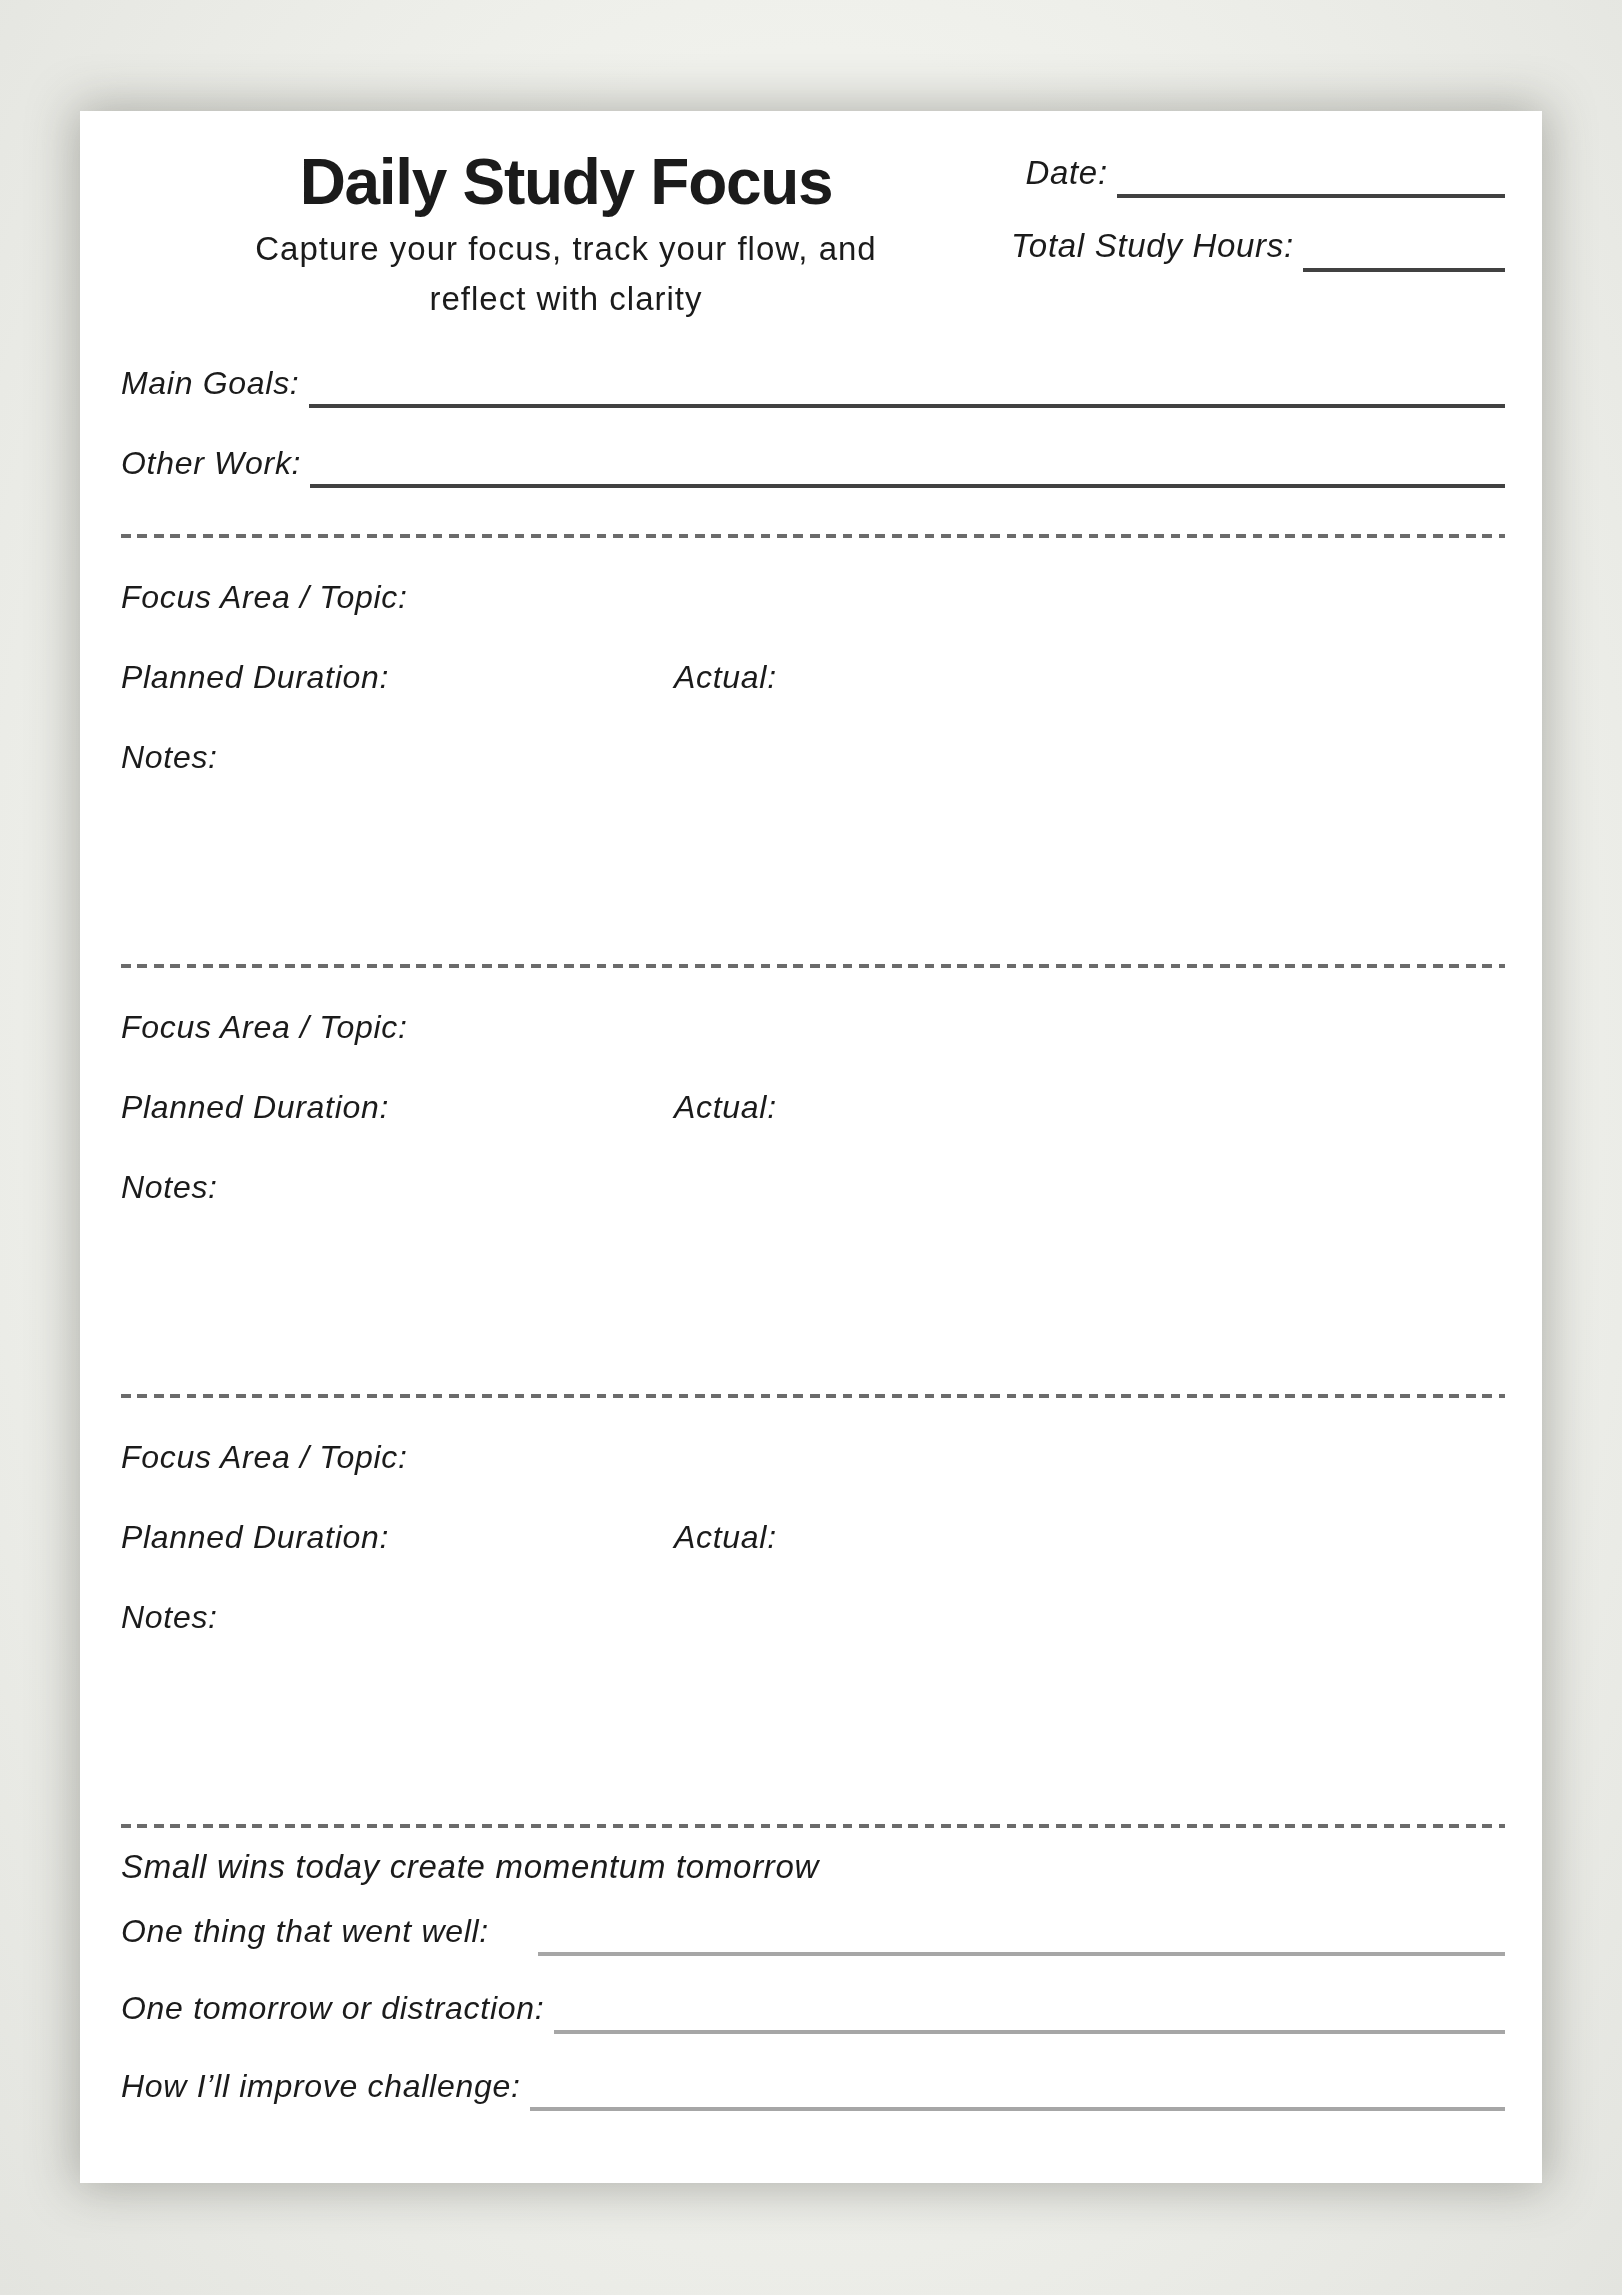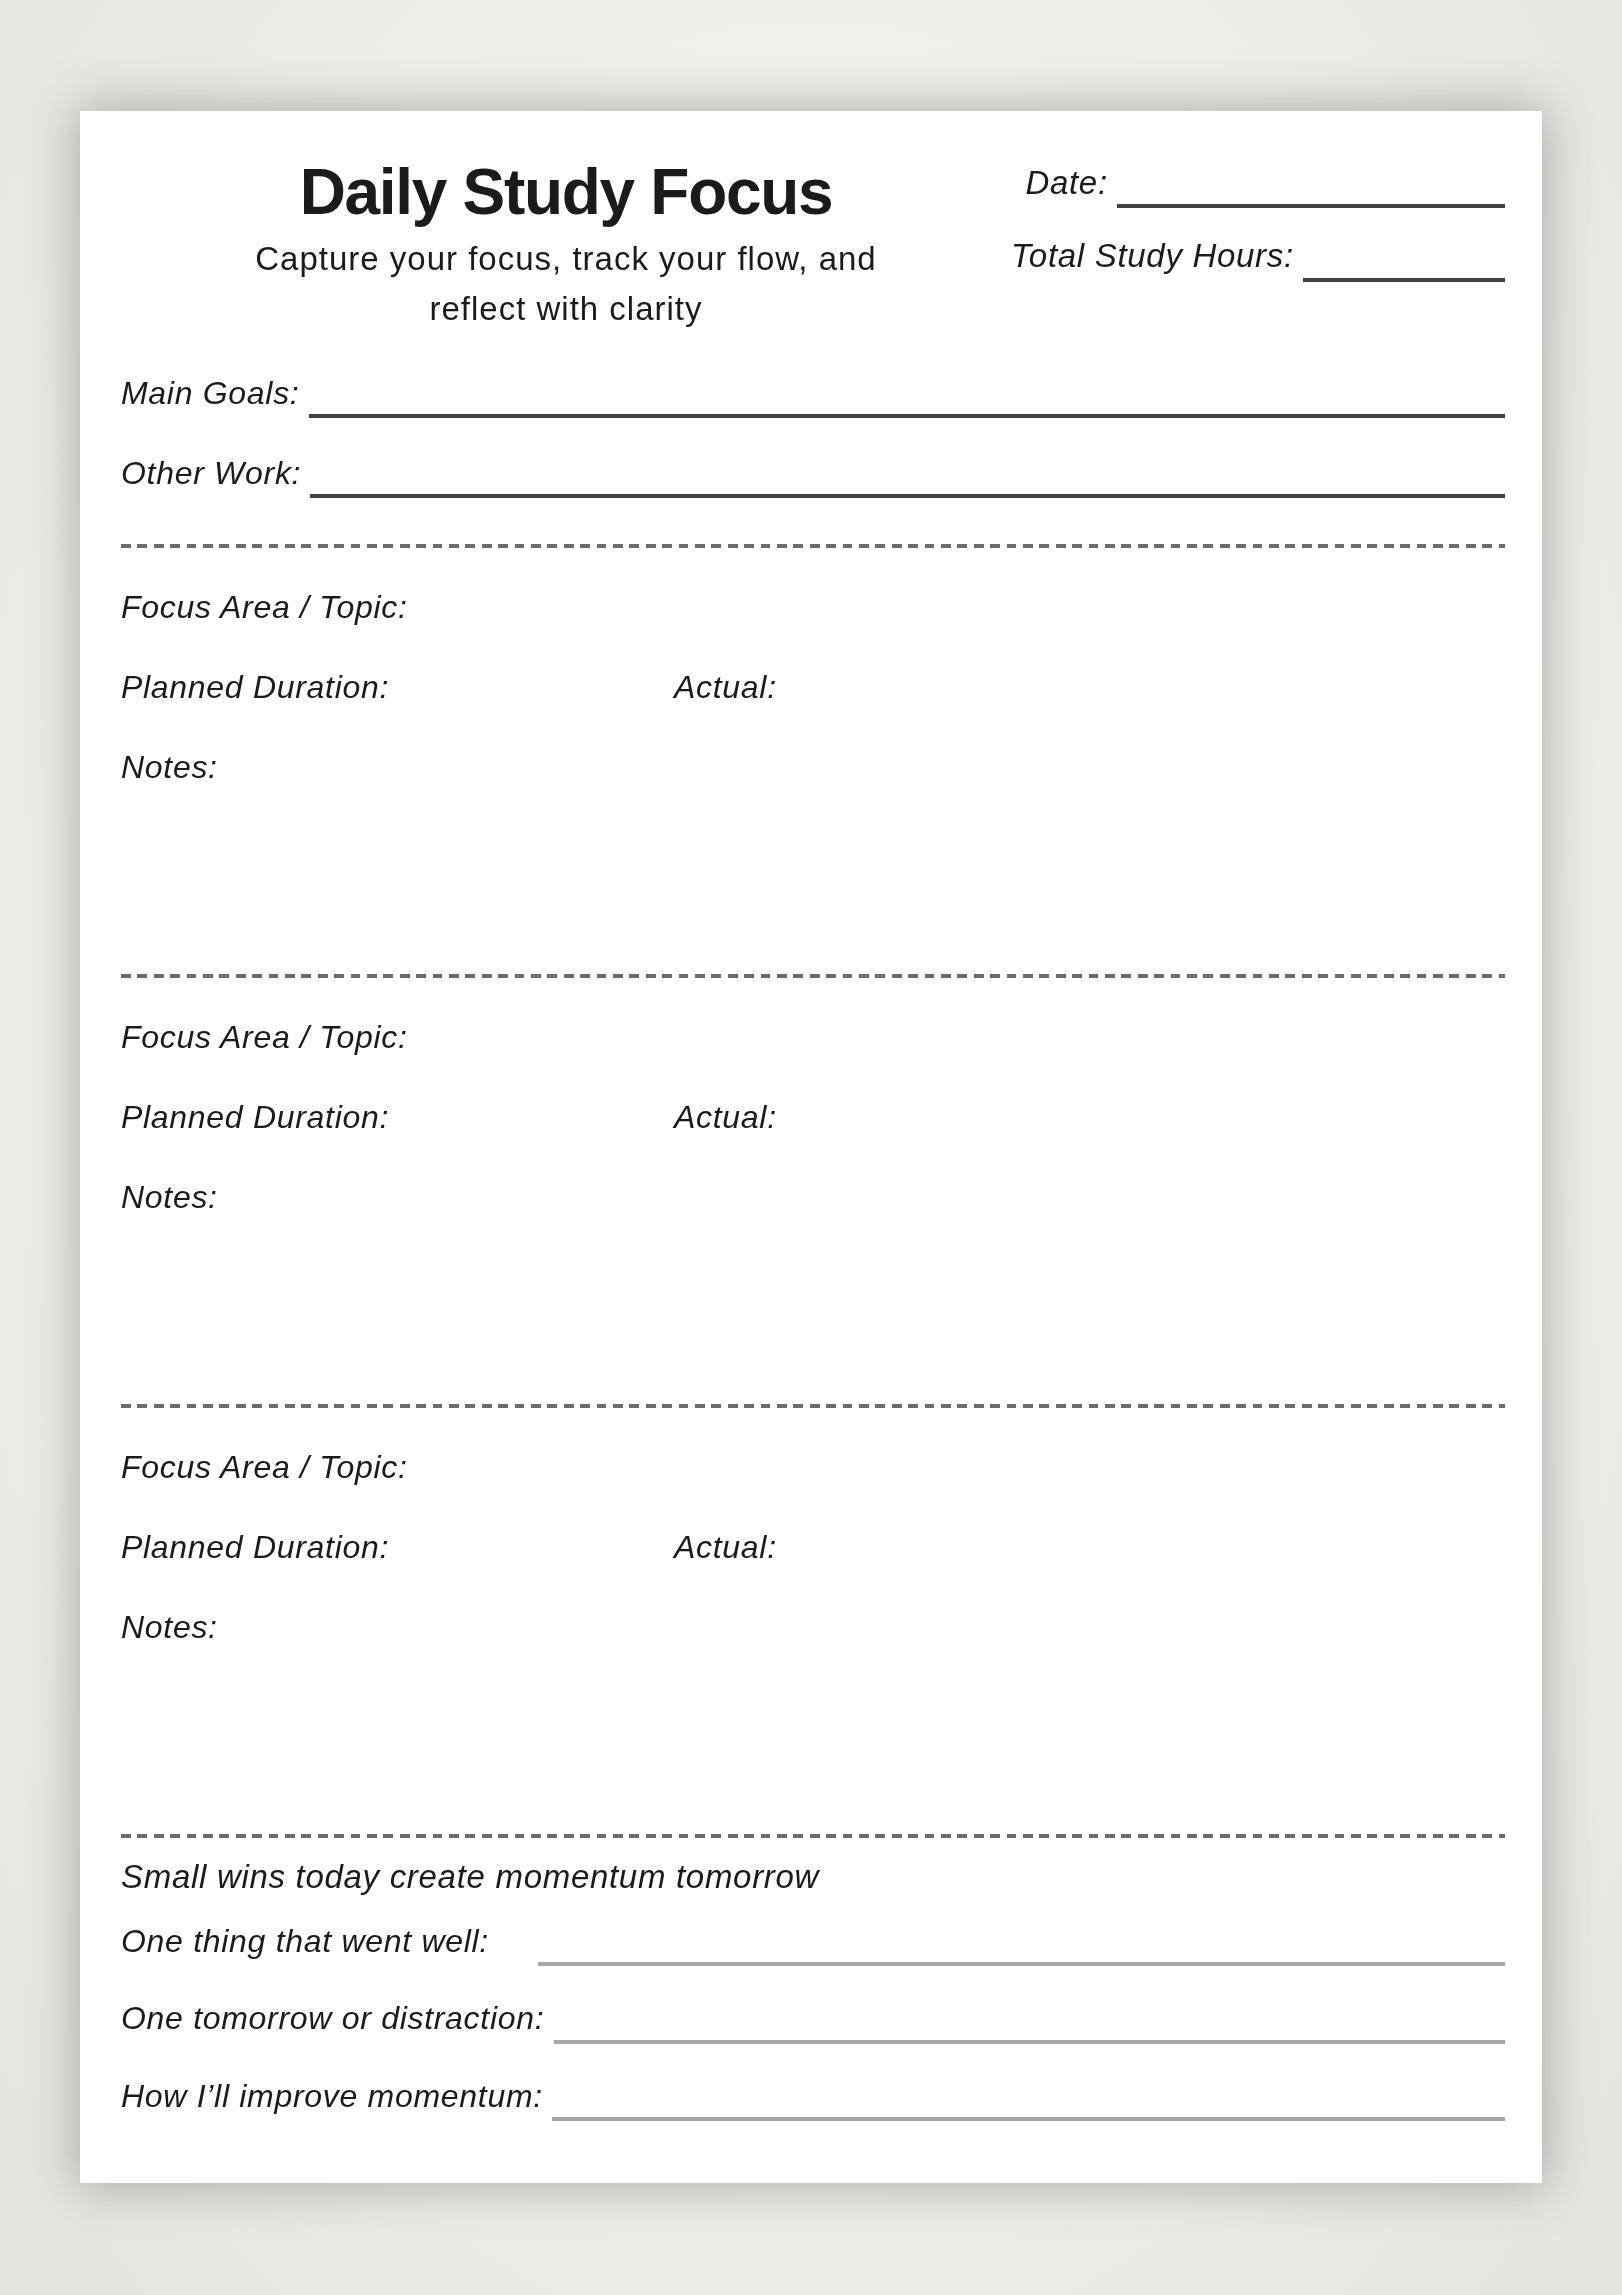--- a/index.html
+++ b/index.html
@@ -16,21 +16,21 @@
     width:1623px;height:2295px;position:relative;
     font-family:"Liberation Sans",sans-serif;
     color:var(--text);
     background:radial-gradient(ellipse at 50% 45%, #f0f1ec 55%, #e3e4df 100%);
   }
   .canvas{position:absolute;inset:0;}
   .page{
     position:absolute;left:80px;top:111px;width:1462px;height:2072px;
     background:var(--page-background);
     box-shadow:0 0 46px 5.2px rgba(60,60,52,0.35);
-    padding:47px 37px 0 41px;
+    padding:37px 37px 0 41px;
     overflow:hidden;
   }
   
   .header{display:flex;align-items:flex-start;}
   .header-left{flex:1;min-width:0;text-align:center;}
   .page-title{
     margin:0;font-size:64px;font-weight:800;letter-spacing:-1.3px;
     line-height:1.08;white-space:nowrap;
   }
   .subtitle{margin:6.5px 0 0 0;font-size:33px;line-height:1.52;letter-spacing:1px;}
@@ -155,20 +155,20 @@
       <p class="quote">Small wins today create momentum tomorrow</p>
       <div class="row reflect-row first">
         <span class="lbl">One thing that went well:</span>
         <span class="wline gray"></span>
       </div>
       <div class="row reflect-row next">
         <span class="lbl">One tomorrow or distraction:</span>
         <span class="wline gray"></span>
       </div>
       <div class="row reflect-row next">
-        <span class="lbl">How I’ll improve momentum:</span>
+        <span class="lbl">How I’ll improve challenge:</span>
         <span class="wline gray"></span>
       </div>
     </div>
 
   </div>
 </div>
 
 
 </body></html>

